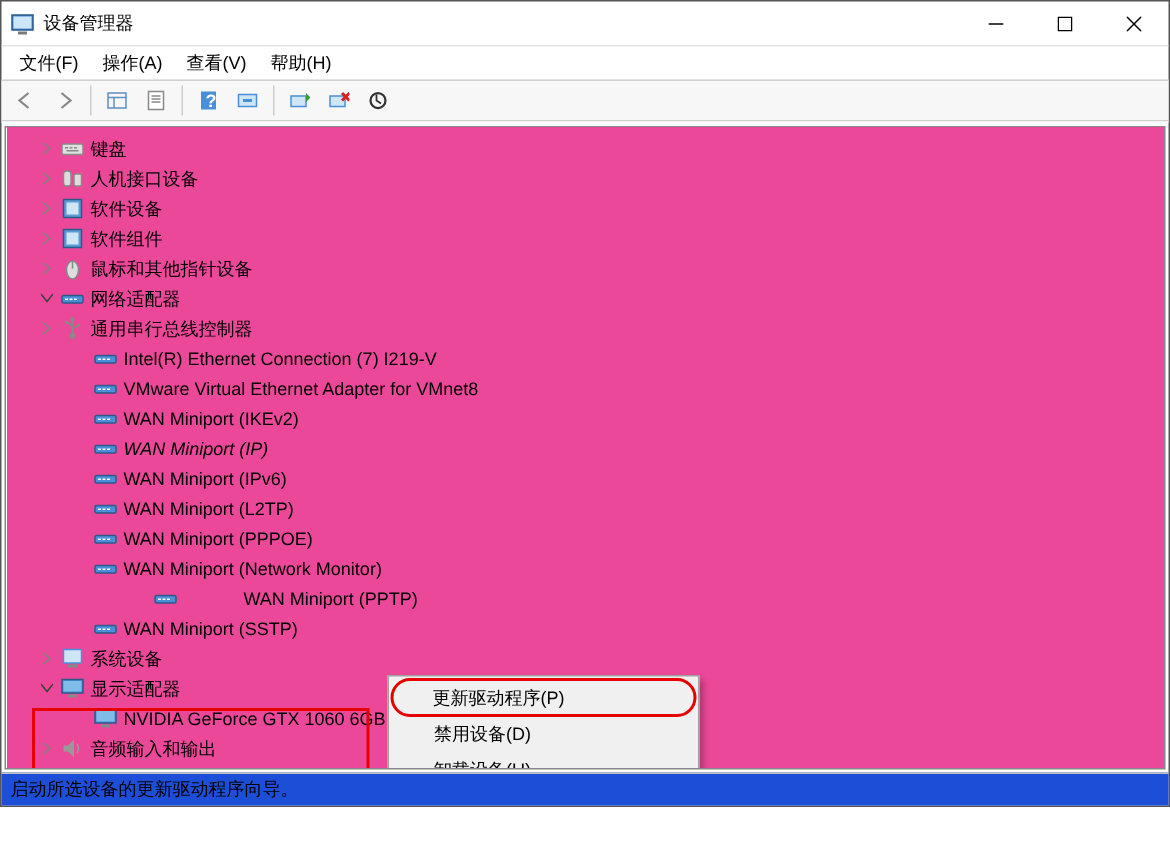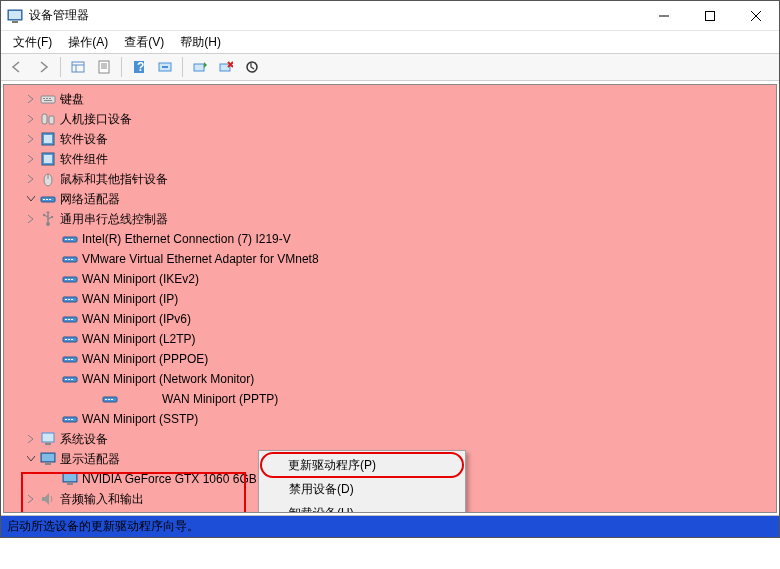--- a/index.html
+++ b/index.html
@@ -16,21 +16,21 @@
 .menubar { height: 22px; display: flex; align-items: center; padding: 0 4px; }
 .menuitem { padding: 2px 8px; }
 
 
 .toolbar { height: 28px; border-top: 1px solid #d0d0d0; border-bottom: 1px solid #d0d0d0; background: #f7f7f7; display: flex; align-items: center; padding: 0 4px; gap: 2px; }
 .tbtn { width: 24px; height: 22px; display: flex; align-items: center; justify-content: center; border: 1px solid transparent; border-radius: 2px; }
 .tsep { width: 1px; height: 20px; background: #ccc; margin: 0 3px; }
 
 
 .main { flex: 1; display: flex; border-top: 1px solid #fff; overflow: hidden; }
-.treepanel { flex: 1; border: 1px solid #888; margin: 2px; position: relative; overflow-y: scroll; overflow-x: hidden; background: #fca5a5; }
+.treepanel { flex: 1; border: 1px solid #888; margin: 2px; position: relative; overflow-y: scroll; overflow-x: hidden; background: #ec4899; }
 .tree { padding: 4px 0; }
 .node { display: flex; align-items: center; height: 20px; white-space: nowrap; user-select: none; }
 .chev { width: 14px; height: 14px; display: flex; align-items: center; justify-content: center; flex-shrink: 0; }
 .nicon { width: 16px; height: 16px; margin: 0 4px 0 2px; flex-shrink: 0; }
 .nlabel { padding-right: 6px; }
 
 
 .hl { position: absolute; border: 2px solid #e60000; pointer-events: none; }
 
 
@@ -275,21 +275,21 @@
             <div class="node" style="padding-left: 42px;">
     <span class="chev"></span>
     <svg class="nicon" viewBox="0 0 16 16">
                 <rect x="1" y="6" width="14" height="5" rx="1" fill="#4a90d9" stroke="#2a5a8a"></rect>
                 <rect x="3" y="8" width="2" height="1" fill="#fff"></rect>
                 <rect x="6" y="8" width="2" height="1" fill="#fff"></rect>
                 <rect x="9" y="8" width="2" height="1" fill="#fff"></rect>
               </svg>
     <span class="nlabel">WAN Miniport (IKEv2)</span>
             </div>
-            <div class="node" style="padding-left: 42px;">
+            <div class="node" style="padding-left: 42px; font-style: italic;">
     <span class="chev"></span>
     <svg class="nicon" viewBox="0 0 16 16">
                 <rect x="1" y="6" width="14" height="5" rx="1" fill="#4a90d9" stroke="#2a5a8a"></rect>
                 <rect x="3" y="8" width="2" height="1" fill="#fff"></rect>
                 <rect x="6" y="8" width="2" height="1" fill="#fff"></rect>
                 <rect x="9" y="8" width="2" height="1" fill="#fff"></rect>
               </svg>
     <span class="nlabel">WAN Miniport (IP)</span>
             </div>
             <div class="node" style="padding-left: 42px;">

